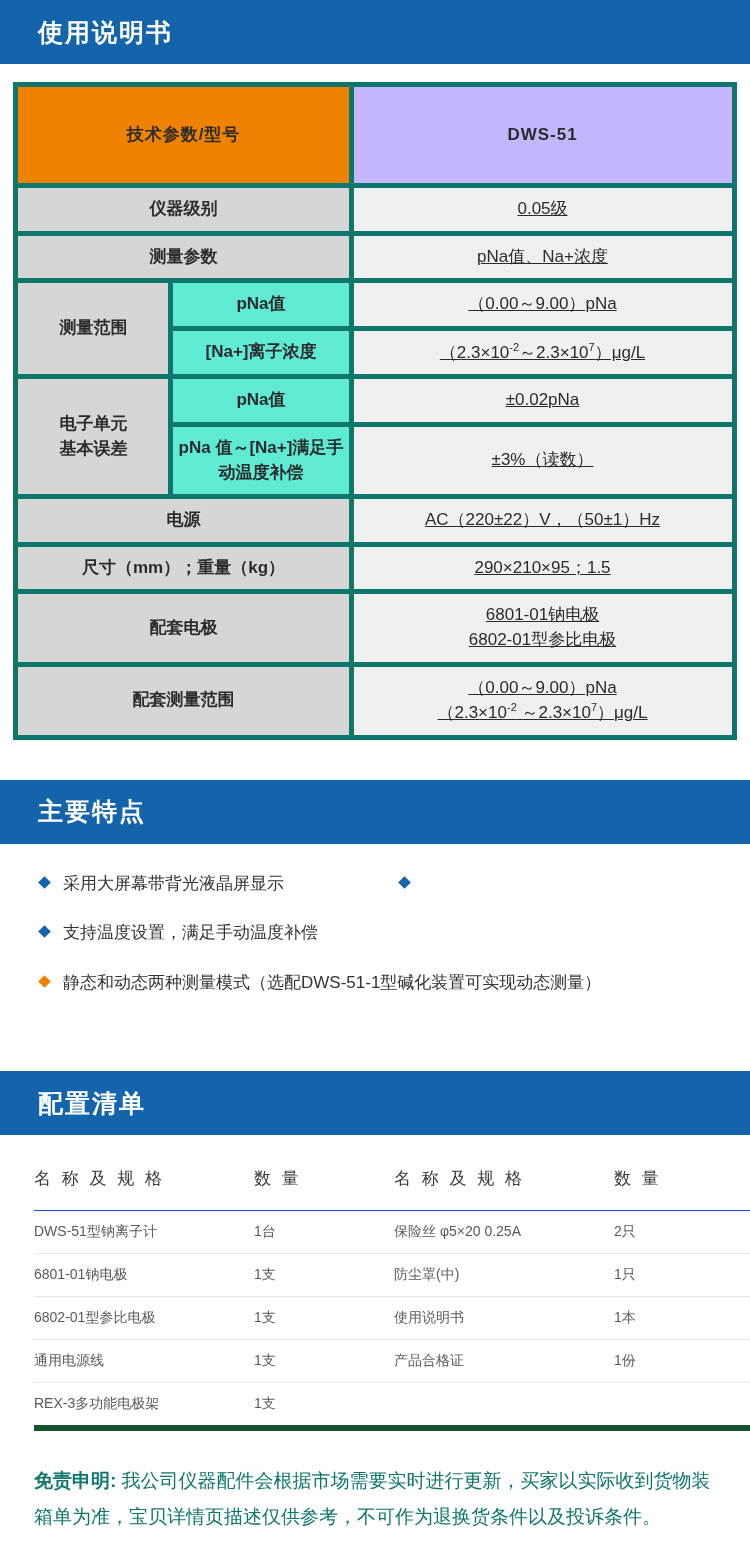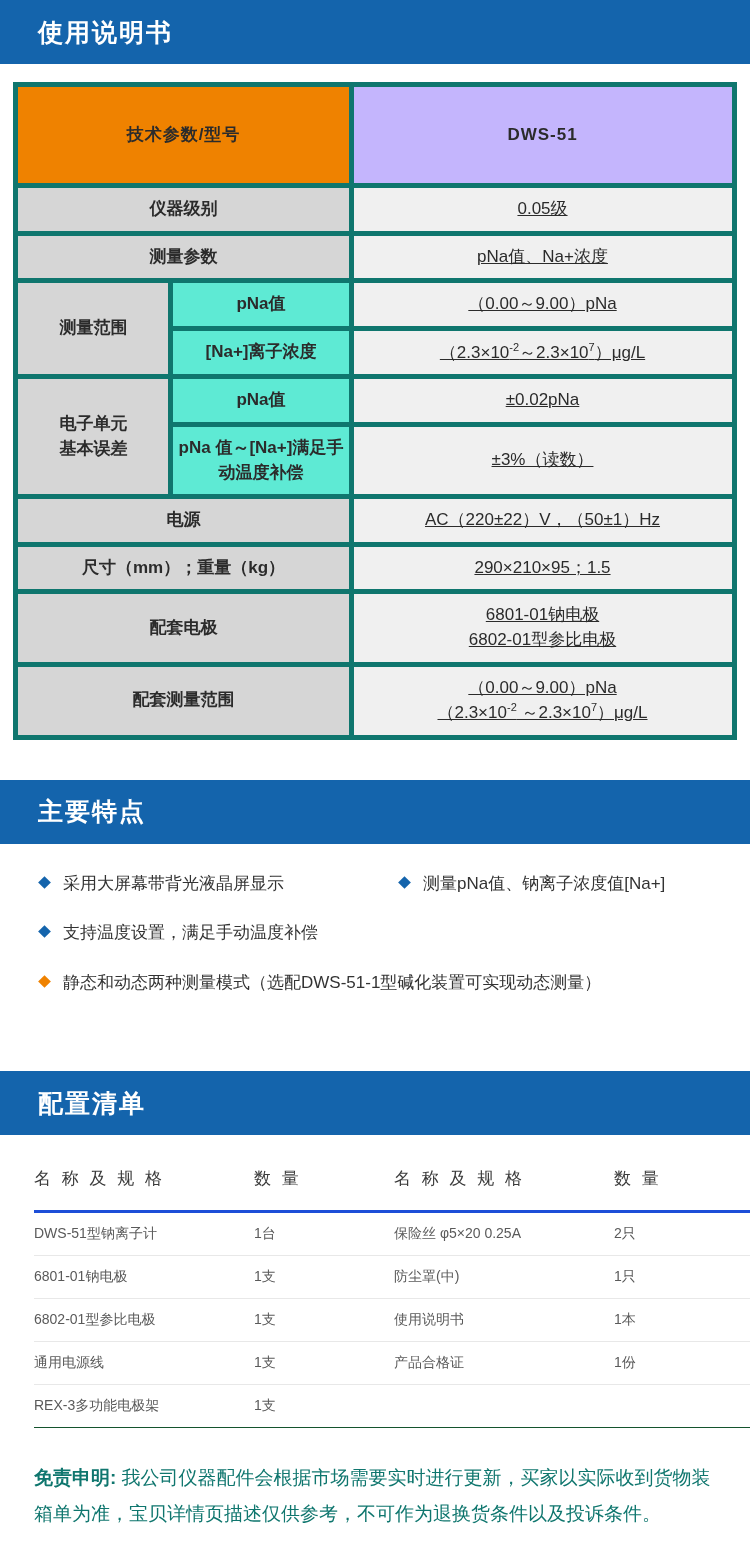--- a/index.html
+++ b/index.html
@@ -122,32 +122,32 @@
     border-collapse: collapse;
     table-layout: fixed;
   }
   .config-table th {
     font-size: 17px;
     font-weight: normal;
     color: #3b3b3b;
     text-align: left;
     letter-spacing: 3px;
     padding: 6px 0 20px 0;
-    border-bottom: 3px solid #1d4ed8;
+    border-bottom: 1px solid #1d4ed8;
   }
   .config-table td {
     font-size: 14px;
     color: #5a5a5a;
     padding: 12px 0;
     border-bottom: 1px solid #e8e8e8;
     text-align: left;
   }
   .config-table .cw-name { width: 220px; }
   .config-table .cw-qty { width: 140px; }
-  .config-table tr:last-child td { border-bottom: 1px solid #14532d; }
+  .config-table tr:last-child td { border-bottom: 6px solid #14532d; }
 
   
   .disclaimer {
     margin: 26px 34px 30px 34px;
     font-size: 19px;
     color: #0f766e;
     line-height: 1.9;
   }
   .disclaimer b { font-weight: bold; }
 </style>
@@ -240,21 +240,20 @@
   </div>
 
   <div class="features">
     <div class="feat-row">
       <div class="feat-item col1">
         <span class="diamond d-blue"></span>
         <span>采用大屏幕带背光液晶屏显示</span>
       </div>
       <div class="feat-item col2">
         <span class="diamond d-blue"></span>
-        <span>测量pNa值、钠离子浓度值[Na+]</span>
       </div>
     </div>
     <div class="feat-row">
       <div class="feat-item col1">
         <span class="diamond d-blue"></span>
         <span>支持温度设置，满足手动温度补偿</span>
       </div>
     </div>
     <div class="feat-row">
       <div class="feat-item full">

